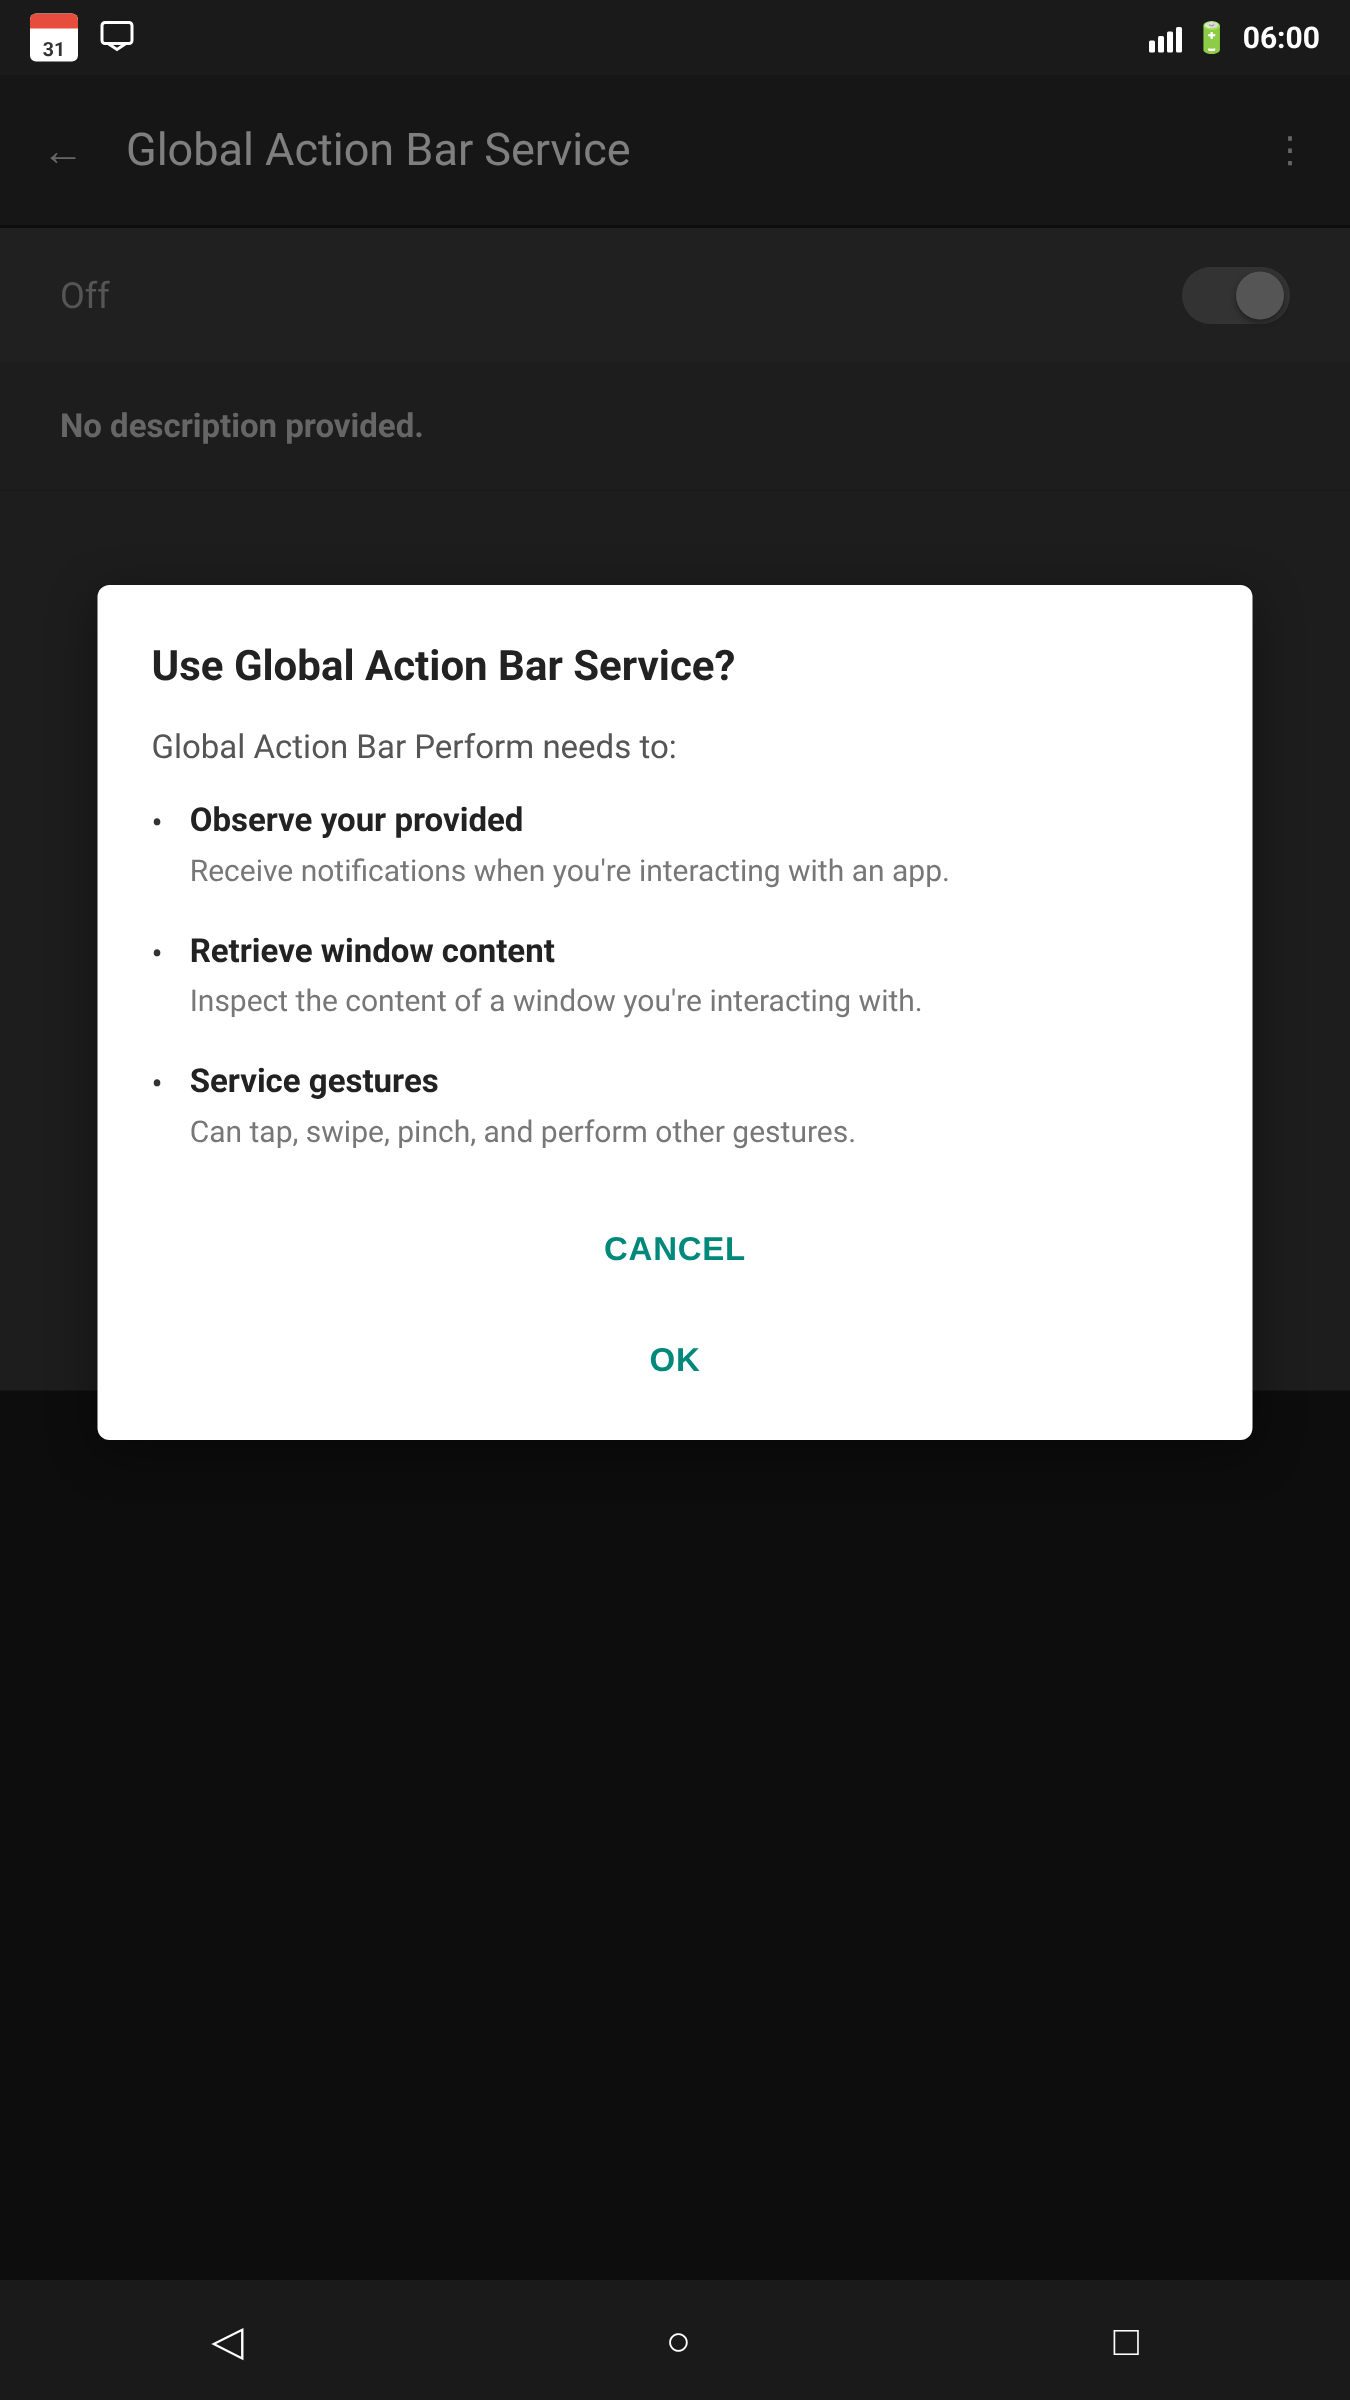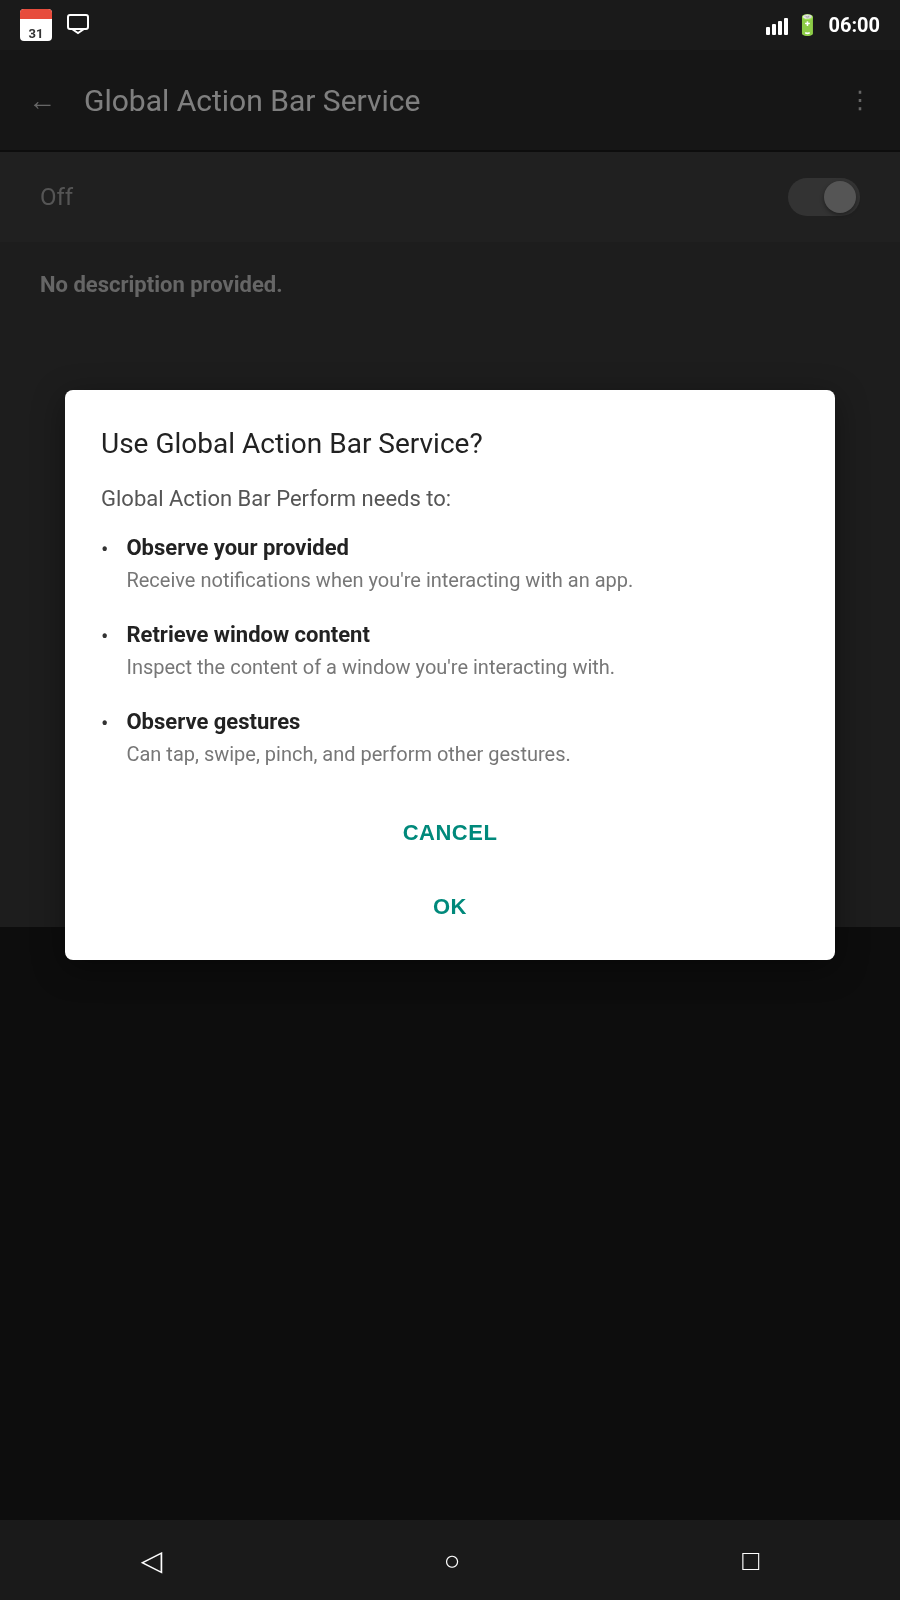--- a/index.html
+++ b/index.html
@@ -188,21 +188,21 @@
       right: 65px;
       background: white;
       border-radius: 8px;
       z-index: 20;
       padding: 36px 36px 28px 36px;
       box-shadow: 0 8px 32px rgba(0,0,0,0.4);
     }
 
     .dialog-title {
       font-size: 28px;
-      font-weight: normal;
+      font-weight: bold;
       color: #222;
       margin-bottom: 24px;
       line-height: 1.3;
     }
 
     .dialog-subtitle {
       font-size: 22px;
       color: #555;
       margin-bottom: 24px;
     }
@@ -368,21 +368,21 @@
     <span class="bullet">•</span>
     <div class="dialog-item-content">
       <div class="dialog-item-title">Retrieve window content</div>
       <div class="dialog-item-desc">Inspect the content of a window you're interacting with.</div>
     </div>
   </div>
 
   <div class="dialog-item">
     <span class="bullet">•</span>
     <div class="dialog-item-content">
-      <div class="dialog-item-title">Observe gestures</div>
+      <div class="dialog-item-title">Service gestures</div>
       <div class="dialog-item-desc">Can tap, swipe, pinch, and perform other gestures.</div>
     </div>
   </div>
 
   <div class="dialog-actions">
     <button class="dialog-btn">CANCEL</button>
     <button class="dialog-btn">OK</button>
   </div>
 </div>
 

